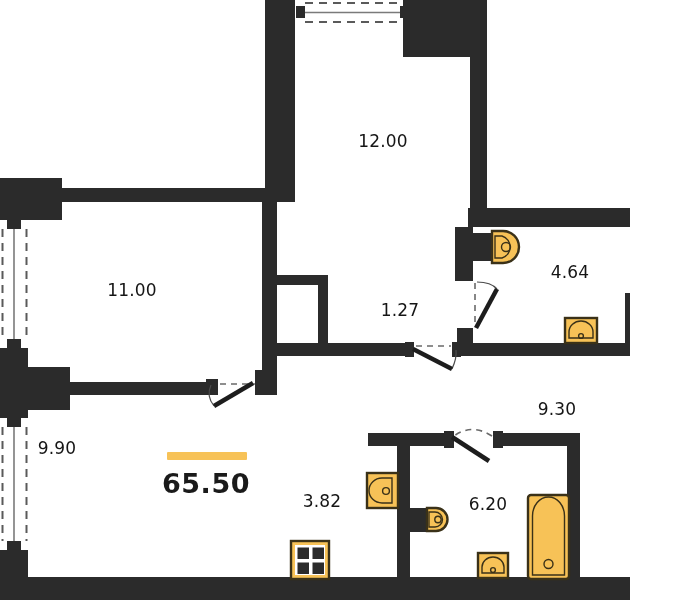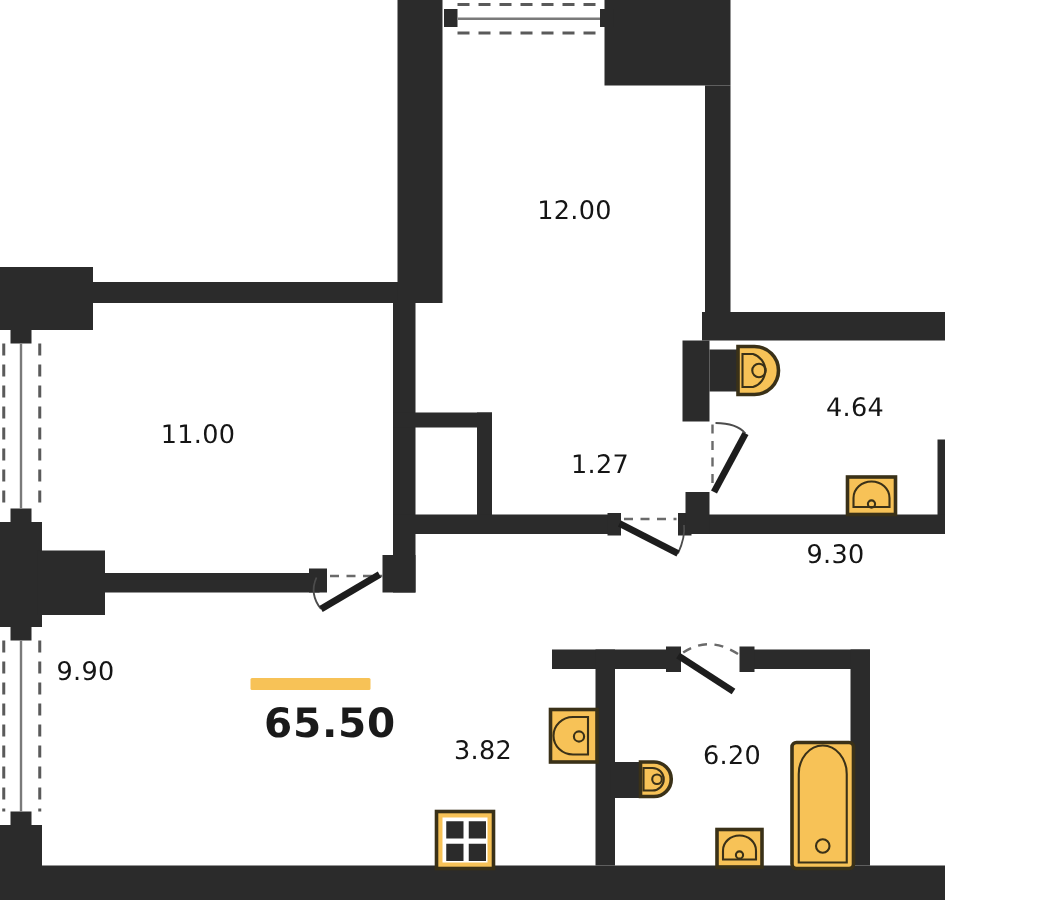--- a/index.html
+++ b/index.html
@@ -190,21 +190,21 @@
       <rect class="fx-dark" x="312.5" y="547.5" width="11.5" height="11.5"></rect>
       <rect class="fx-dark" x="297.5" y="562.5" width="11.5" height="11.5"></rect>
       <rect class="fx-dark" x="312.5" y="562.5" width="11.5" height="11.5"></rect>
     </g>
   </svg>
 
   <div class="room-label" style="left:383px;top:141px">12.00</div>
   <div class="room-label" style="left:132px;top:290px">11.00</div>
   <div class="room-label" style="left:400px;top:310px">1.27</div>
   <div class="room-label" style="left:570px;top:272px">4.64</div>
-  <div class="room-label" style="left:557px;top:370px">9.30</div>
+  <div class="room-label" style="left:557px;top:409px">9.30</div>
   <div class="room-label" style="left:57px;top:448px">9.90</div>
   <div class="room-label" style="left:322px;top:501px">3.82</div>
   <div class="room-label" style="left:488px;top:504px">6.20</div>
 
   <div class="total-bar"></div>
-  <div class="total-label" style="left:220px;top:483px">65.50</div>
+  <div class="total-label" style="left:206px;top:483px">65.50</div>
 
 </div>
 
 </body></html>

